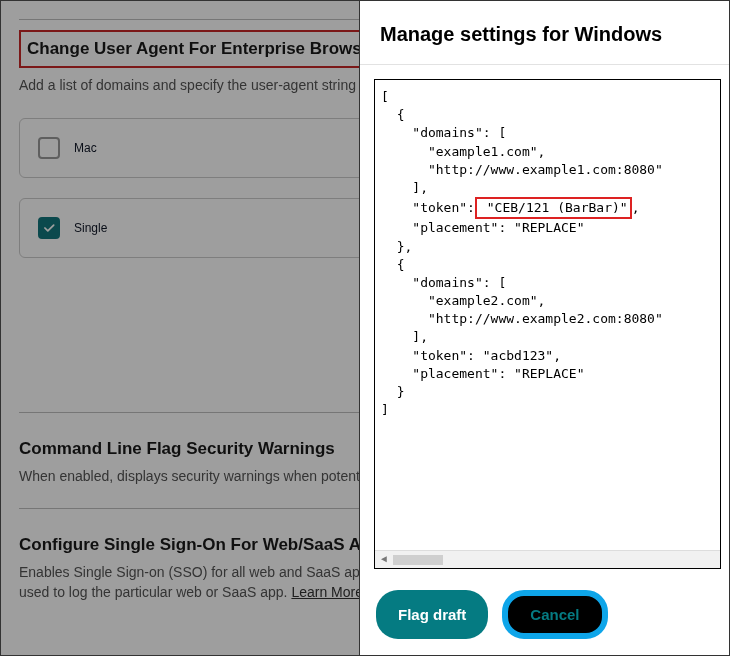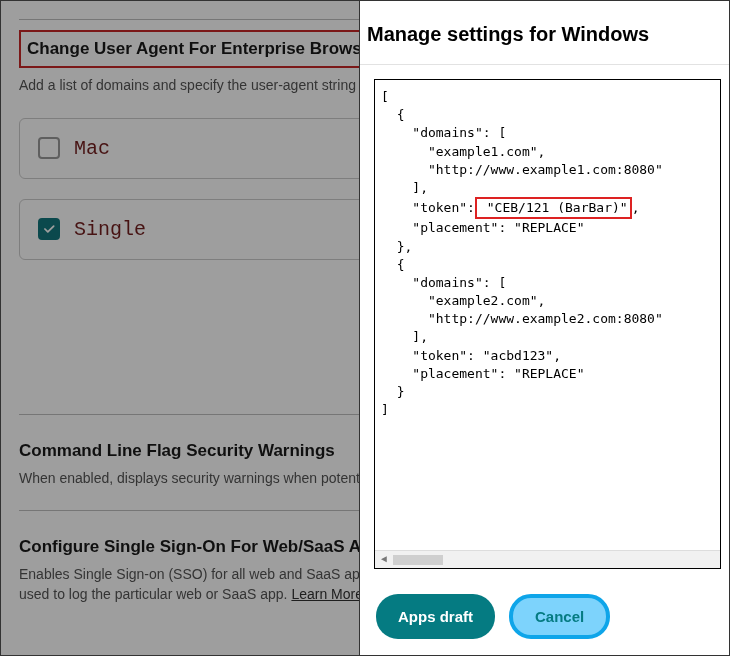--- a/index.html
+++ b/index.html
@@ -9,38 +9,38 @@
     hr.sep { border: none; border-top: 1px solid #bfbfbf; width: 100%; }
     .section-top-hr { margin-top: 18px; }
     .section-title { font-size: 17px; font-weight: 700; color: #1a1a1a; margin: 12px 0 8px; }
     .highlight-box { border: 2px solid #d22; padding: 7px 6px; margin: 10px 0 8px; }
     .desc { font-size: 14px; color: #555; line-height: 1.4; margin-bottom: 22px; }
     .os-card { border: 1px solid #ccc; border-radius: 6px; padding: 18px; margin-bottom: 20px; display: flex; align-items: center; gap: 14px; }
     .checkbox { width: 22px; height: 22px; border: 2px solid #9a9a9a; border-radius: 4px; background: #fff; display: inline-flex; align-items: center; justify-content: center; flex-shrink: 0; }
     .checkbox.checked { background: #057b82; border-color: #057b82; }
     .checkbox.checked svg { display: block; }
     .checkbox svg { display: none; }
-    .os-label { font-size: 20px; color: #7f1d1d; font-family: Liberation Mono, monospace; }
+    .os-label { font-size: 12px; color: #0f172a; }
     .gap { height: 120px; }
     .section2, .section3 { border-top: 1px solid #bfbfbf; padding-top: 14px; margin-top: 14px; }
     .link { text-decoration: underline; color: #333; }
     
     .modal { position: absolute; top: 0; right: 0; bottom: 0; width: 370px; background: #fff; border-left: 1px solid #333; display: flex; flex-direction: column; }
-    .modal-title { font-size: 20px; font-weight: 700; padding: 22px 7px 18px; border-bottom: 1px solid #e2e2e2; }
+    .modal-title { font-size: 20px; font-weight: 700; padding: 22px 20px 18px; border-bottom: 1px solid #e2e2e2; }
     .editor-wrap { flex: 1; padding: 14px 8px 0 14px; }
     .editor { border: 1px solid #000; height: 490px; position: relative; font-family: "Courier New", monospace; font-size: 13px; line-height: 1.4; overflow: hidden; }
     .editor pre { padding: 8px 6px; white-space: pre; }
     .code-highlight { border: 2px solid #d22; padding: 0 2px; display: inline-block; }
     .fake-scroll { position: absolute; left: 0; right: 0; bottom: 0; height: 18px; background: #f1f1f1; border-top: 1px solid #ddd; display: flex; align-items: center; }
     .fake-scroll .arrow { width: 18px; text-align: center; color: #777; font-size: 10px; user-select: none; }
     .fake-scroll .thumb { height: 10px; background: #cfcfcf; width: 50px; border-radius: 0; }
     .modal-actions { display: flex; gap: 14px; padding: 16px; }
     .btn { border-radius: 22px; font-size: 15px; font-weight: 600; padding: 10px 22px; cursor: pointer; }
     .btn-primary { background: #057b82; color: #fff; border: none; }
-    .btn-secondary { background: #7dd3fc; color: #057b82; border: 4px solid #0ea5e9; }
+    .btn-secondary { background: #000000; color: #057b82; border: 6px solid #0ea5e9; }
   </style>
 </head>
 <body>
 
 <div class="base-page">
   <hr class="sep section-top-hr">
   <div class="highlight-box">
     <div class="section-title" style="margin:0;">Change User Agent For Enterprise Browser</div>
   </div>
   <p class="desc">Add a list of domains and specify the user-agent string mo domains.</p>
@@ -98,16 +98,16 @@
     "placement": "REPLACE"
   }
 ]</span></pre>
       <div class="fake-scroll">
         <span class="arrow">◄</span>
         <span class="thumb"></span>
       </div>
     </div>
   </div>
   <div class="modal-actions">
-    <button class="btn btn-primary">Apps draft</button>
+    <button class="btn btn-primary">Flag draft</button>
     <button class="btn btn-secondary">Cancel</button>
   </div>
 </div>
 
 </body></html>

